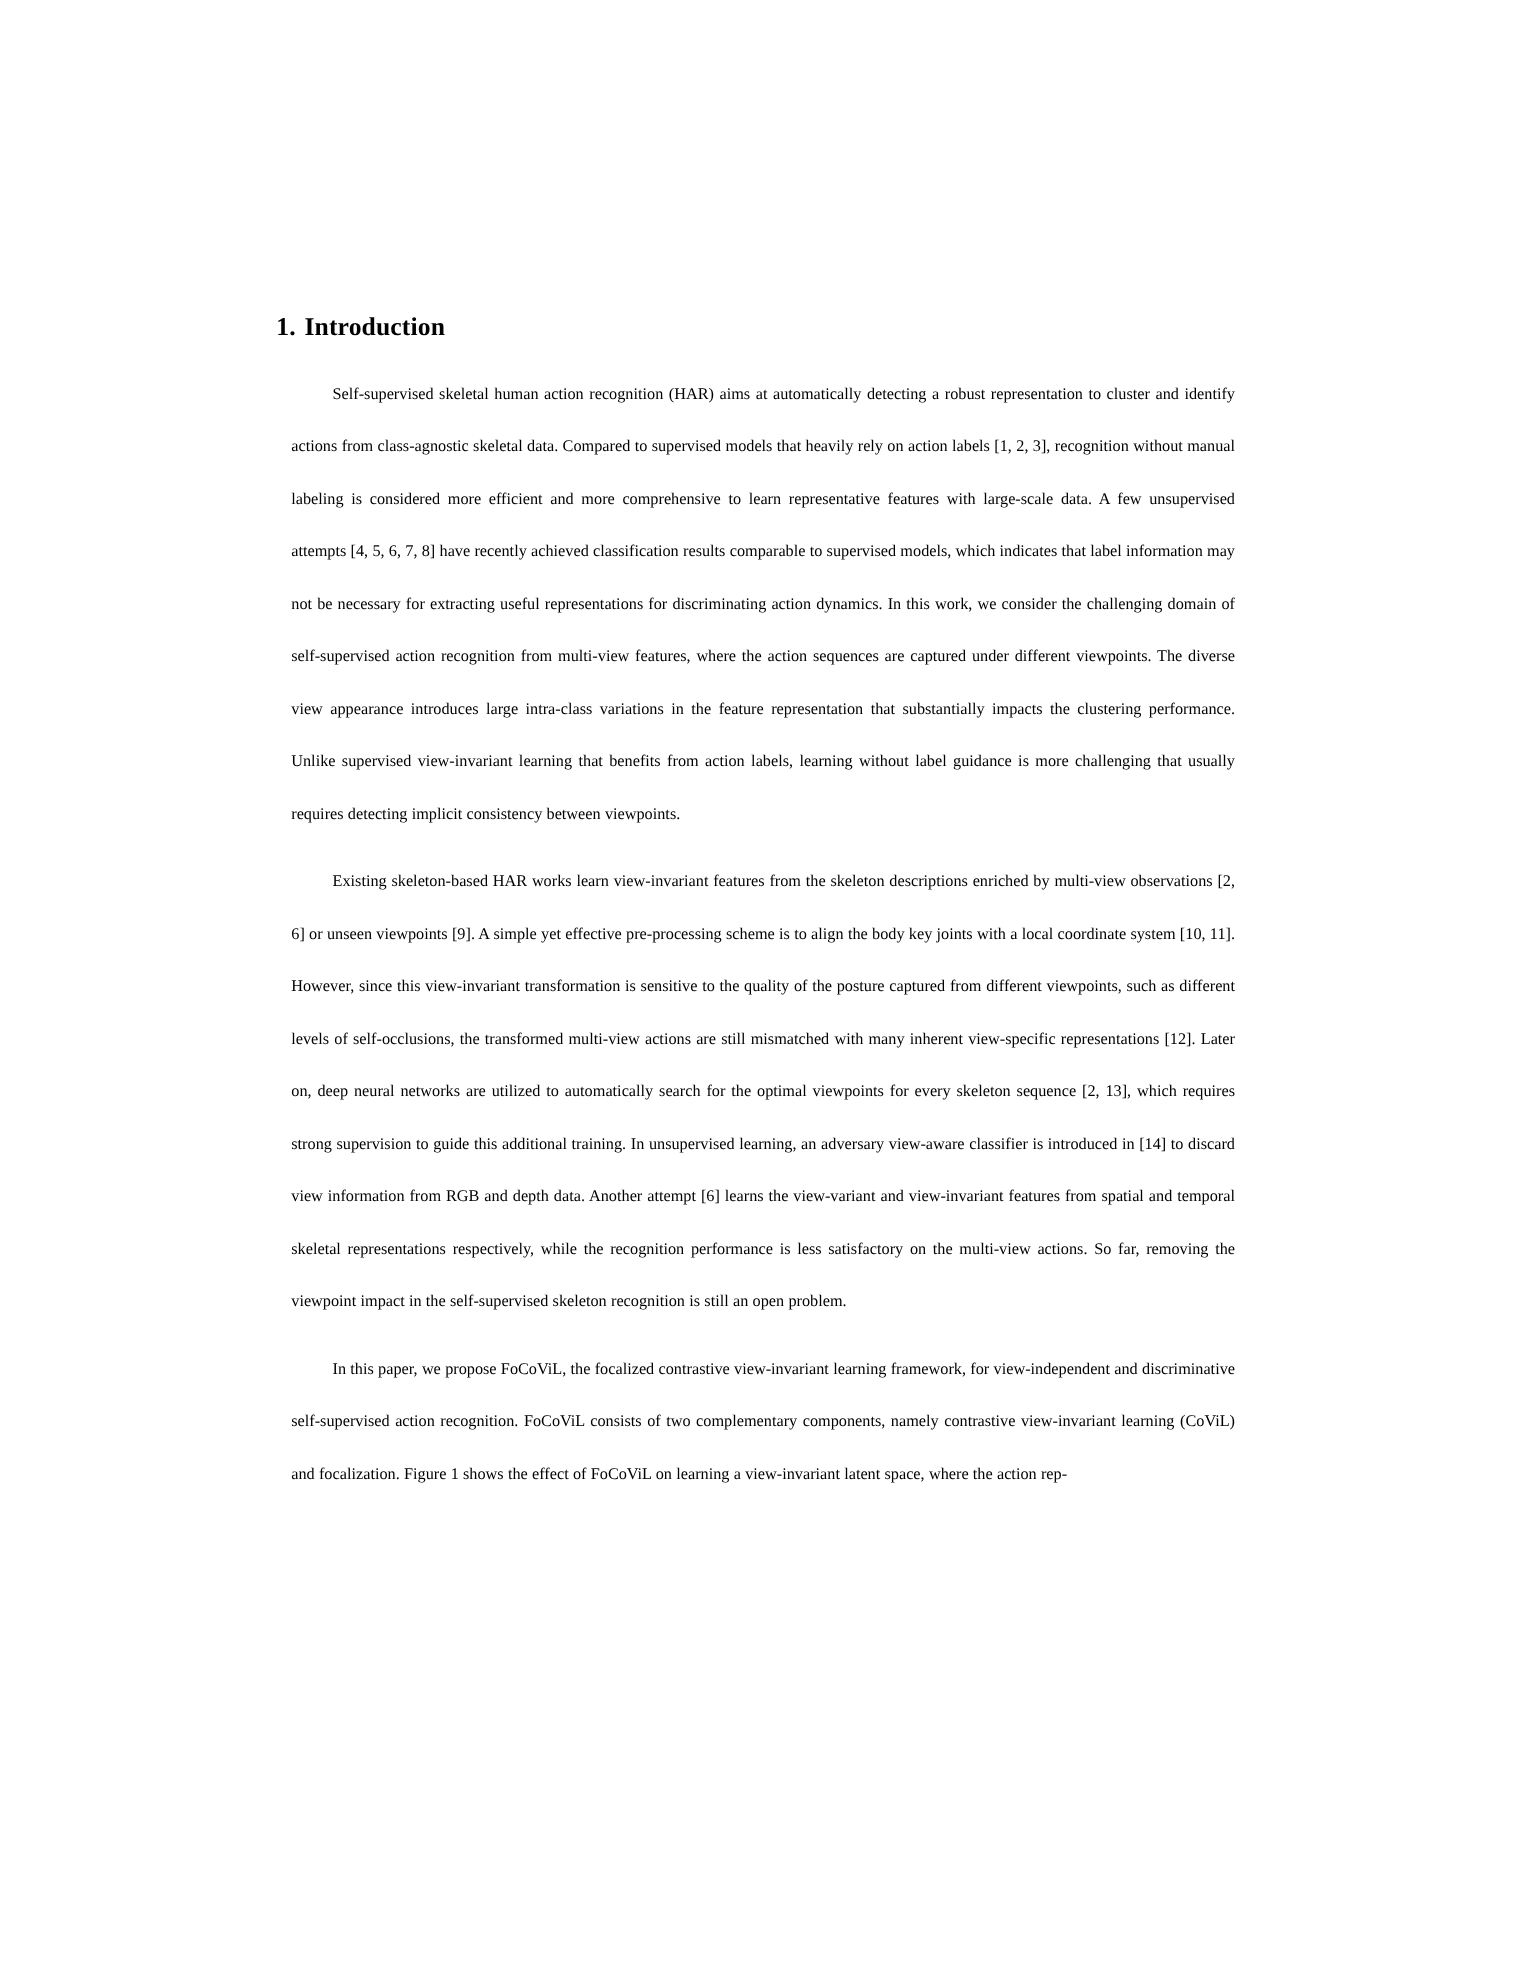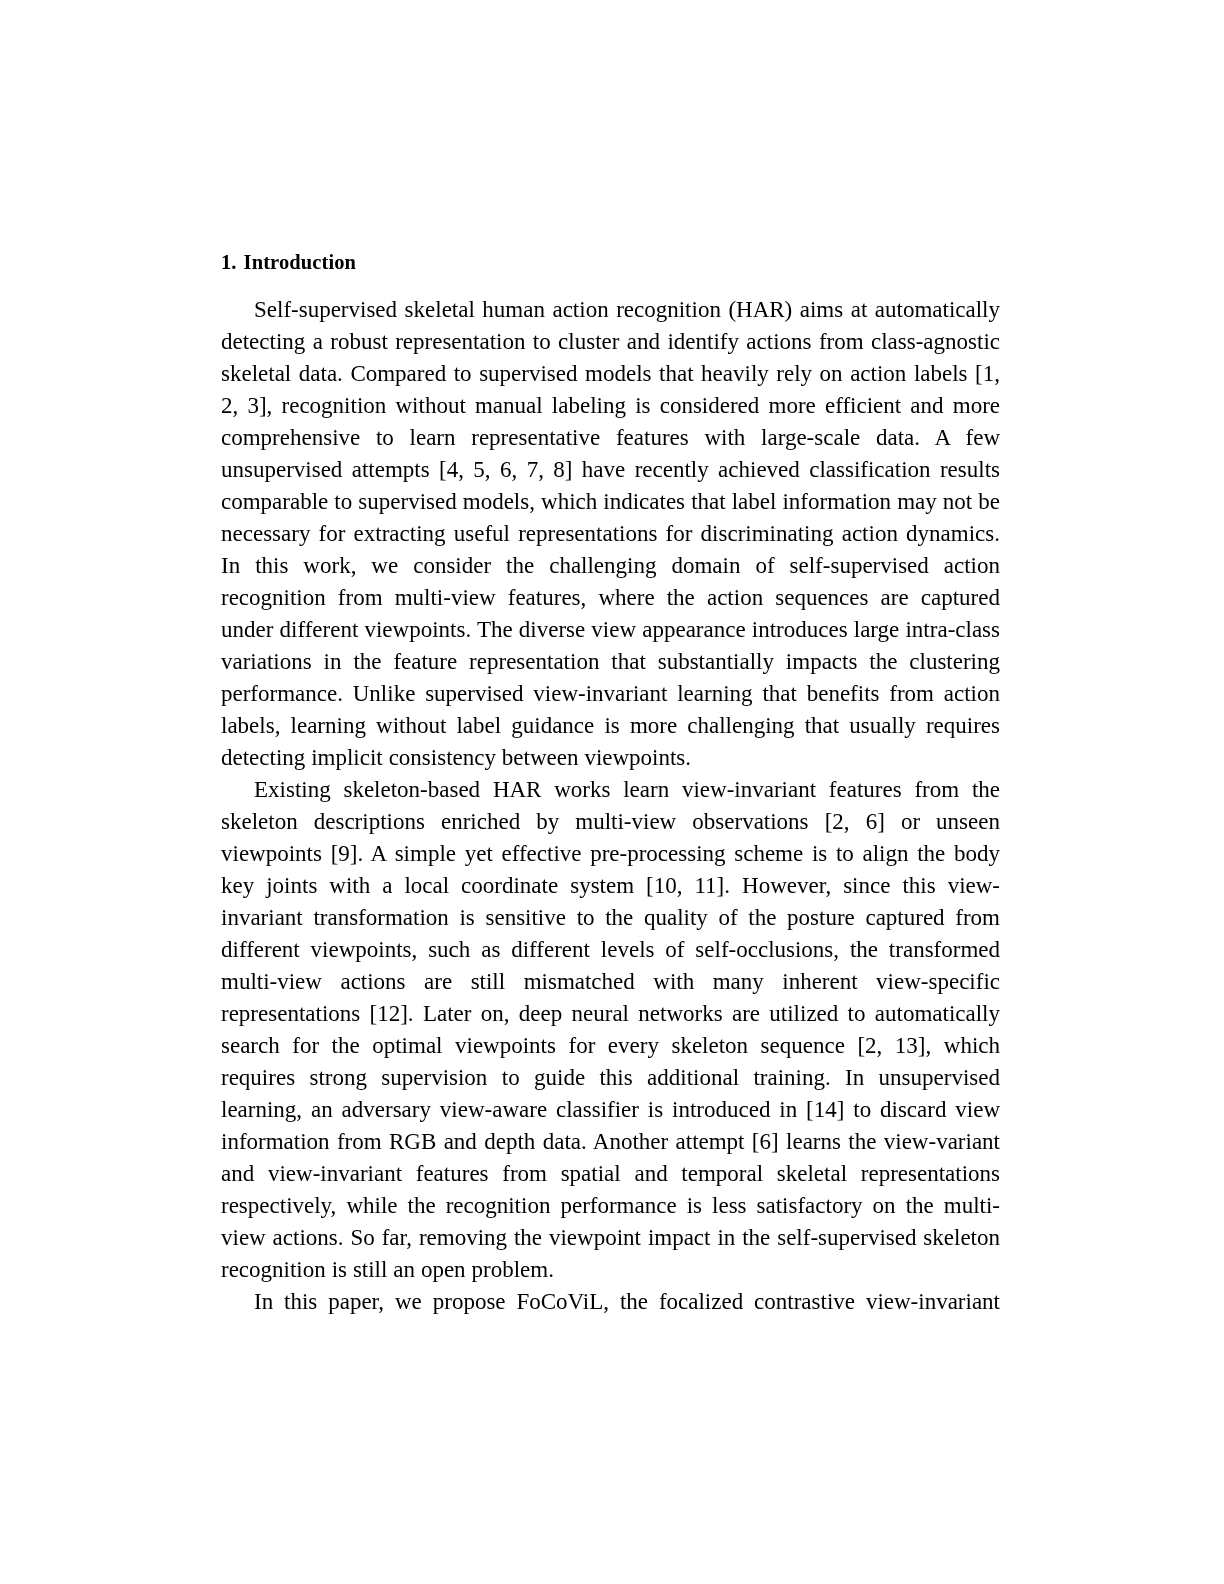--- a/index.html
+++ b/index.html
@@ -29,23 +29,23 @@
     font-weight: bold;
     font-size: 20.5px;
     line-height: 29.5px;
     margin: 0 0 16px 0;
     letter-spacing: 0.1px;
   }
   .section-heading .num {
     margin-right: 7px;
   }
   p.body-par {
-    margin: 0;
-    font-size: 23px;
-    line-height: 32px;
+    margin: 12px;
+    font-size: 13px;
+    line-height: 42px;
     text-align: justify;
     text-justify: inter-word;
     text-indent: 33px;
     hyphens: none;
     -webkit-hyphens: none;
     word-spacing: 0.15px;
   }
   .page-number {
     position: absolute;
     left: 0;

